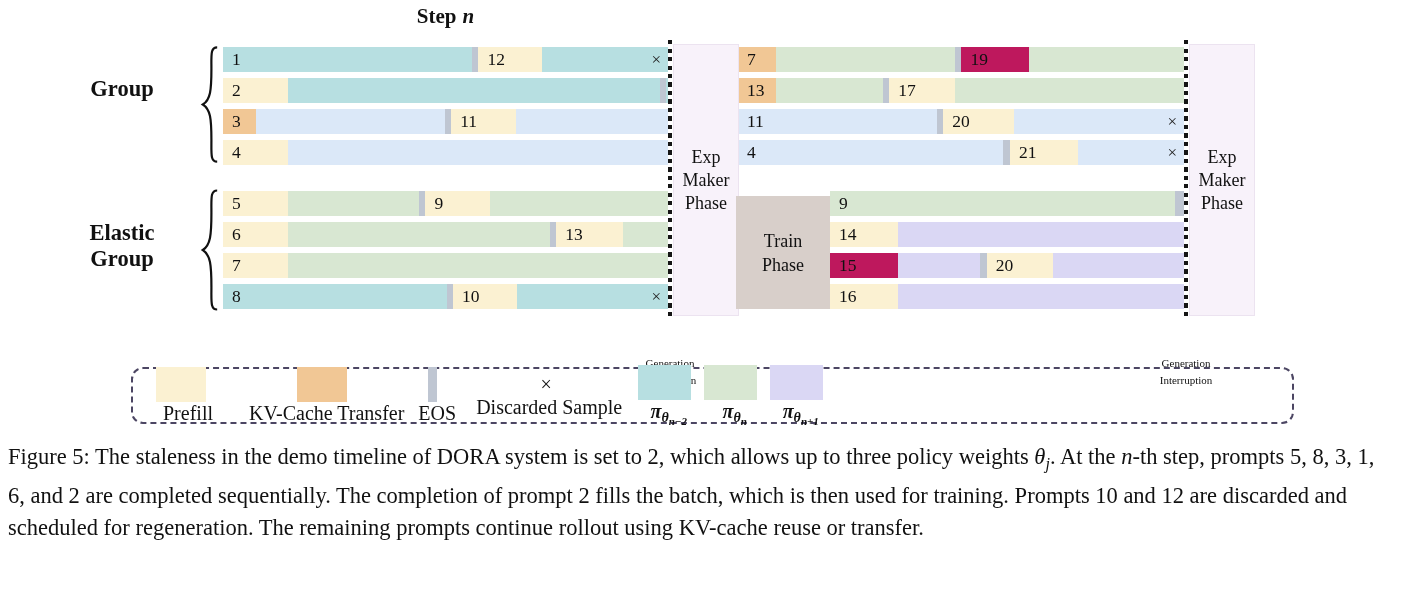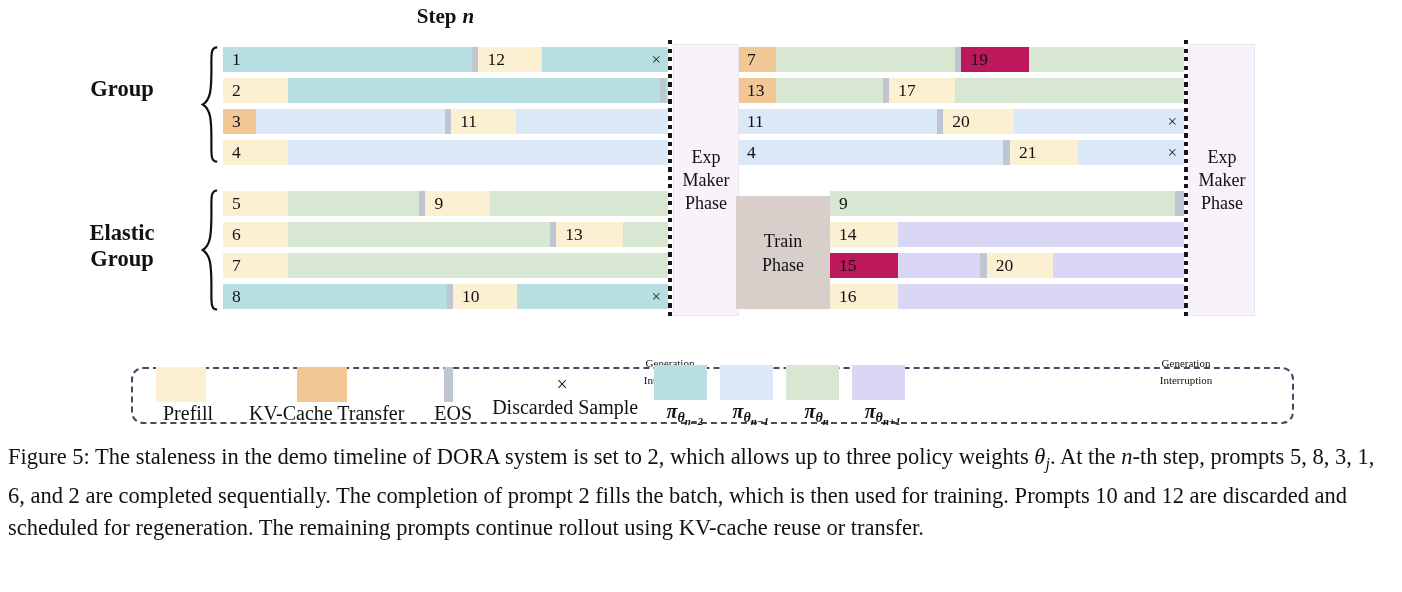--- a/index.html
+++ b/index.html
@@ -52,21 +52,21 @@
   .legend{position:absolute;left:131px;top:367px;width:1163px;height:57px;
           border:2px dashed #4c4663;border-radius:12px;box-sizing:border-box;
           display:flex;align-items:center;padding-left:16px;font-size:20px;white-space:nowrap;}
   .litem{display:flex;align-items:center;flex-direction:column;}
   .sw{width:50px;height:35px;display:inline-block;}
   .sw-policy{width:53px;height:35px;display:inline-block;}
   .sw-eos{width:9px;height:35px;display:inline-block;}
   .ll{margin-left:14px;}
   .ll-tight{margin-left:10px;}
   .lx{font-size:20px;}
-  .m1{margin-right:26px;} .m2{margin-right:20px;justify-content:center;} .m3{margin-right:14px;} .m4{margin-right:16px;}
+  .m1{margin-right:26px;} .m2{margin-right:4px;justify-content:center;} .m3{margin-right:14px;} .m4{margin-right:16px;}
   .m5{margin-right:13px;}
   .pi{font-weight:bold;font-style:italic;font-size:20px;margin-left:8px;text-align:center;}
   .ps1{font-size:14px;vertical-align:-4px;}
   .ps2{font-size:11px;vertical-align:-3px;}
 
   
   .caption{position:absolute;left:8px;top:441px;width:1388px;
            font-size:22.5px;line-height:31.5px;text-align:left;}
   .caption .it{font-style:italic;}
   .caption .sub{font-size:0.72em;vertical-align:-0.28em;}
@@ -297,24 +297,20 @@
     </span>
     <span class="litem m4">
       <span class="lx">×</span>
       <span style="margin-left:6px;">Discarded Sample</span>
     </span>
     <span class="litem m5">
       <span class="sw-policy" style="background: rgb(183, 223, 225);"></span>
       <span class="pi"><span>π</span><span class="ps1"><span>θ</span><span class="ps2">n−2</span></span></span>
     </span>
     <span class="litem m5">
-      <span class="sw-policy" style="background: rgb(219, 232, 248);"></span>
-      <span class="pi"><span>π</span><span class="ps1"><span>θ</span><span class="ps2">n−1</span></span></span>
-    </span>
-    <span class="litem m5">
       <span class="sw-policy" style="background: rgb(216, 231, 210);"></span>
       <span class="pi"><span>π</span><span class="ps1"><span>θ</span><span class="ps2">n</span></span></span>
     </span>
     <span class="litem">
       <span class="sw-policy" style="background: rgb(218, 215, 244);"></span>
       <span class="pi"><span>π</span><span class="ps1"><span>θ</span><span class="ps2">n+1</span></span></span>
     </span>
   </div>
 
   <div class="caption"><span>Figure 5: The staleness in the demo timeline of DORA system is set to 2, which allows up to three policy weights </span><span class="it">θ</span><span class="it sub">j</span><span>. At the </span><span class="it">n</span><span>-th step, prompts 5, 8, 3, 1, 6, and 2 are completed sequentially. The completion of prompt 2 fills the batch, which is then used for training. Prompts 10 and 12 are discarded and scheduled for regeneration. The remaining prompts continue rollout using KV-cache reuse or transfer.</span></div>

